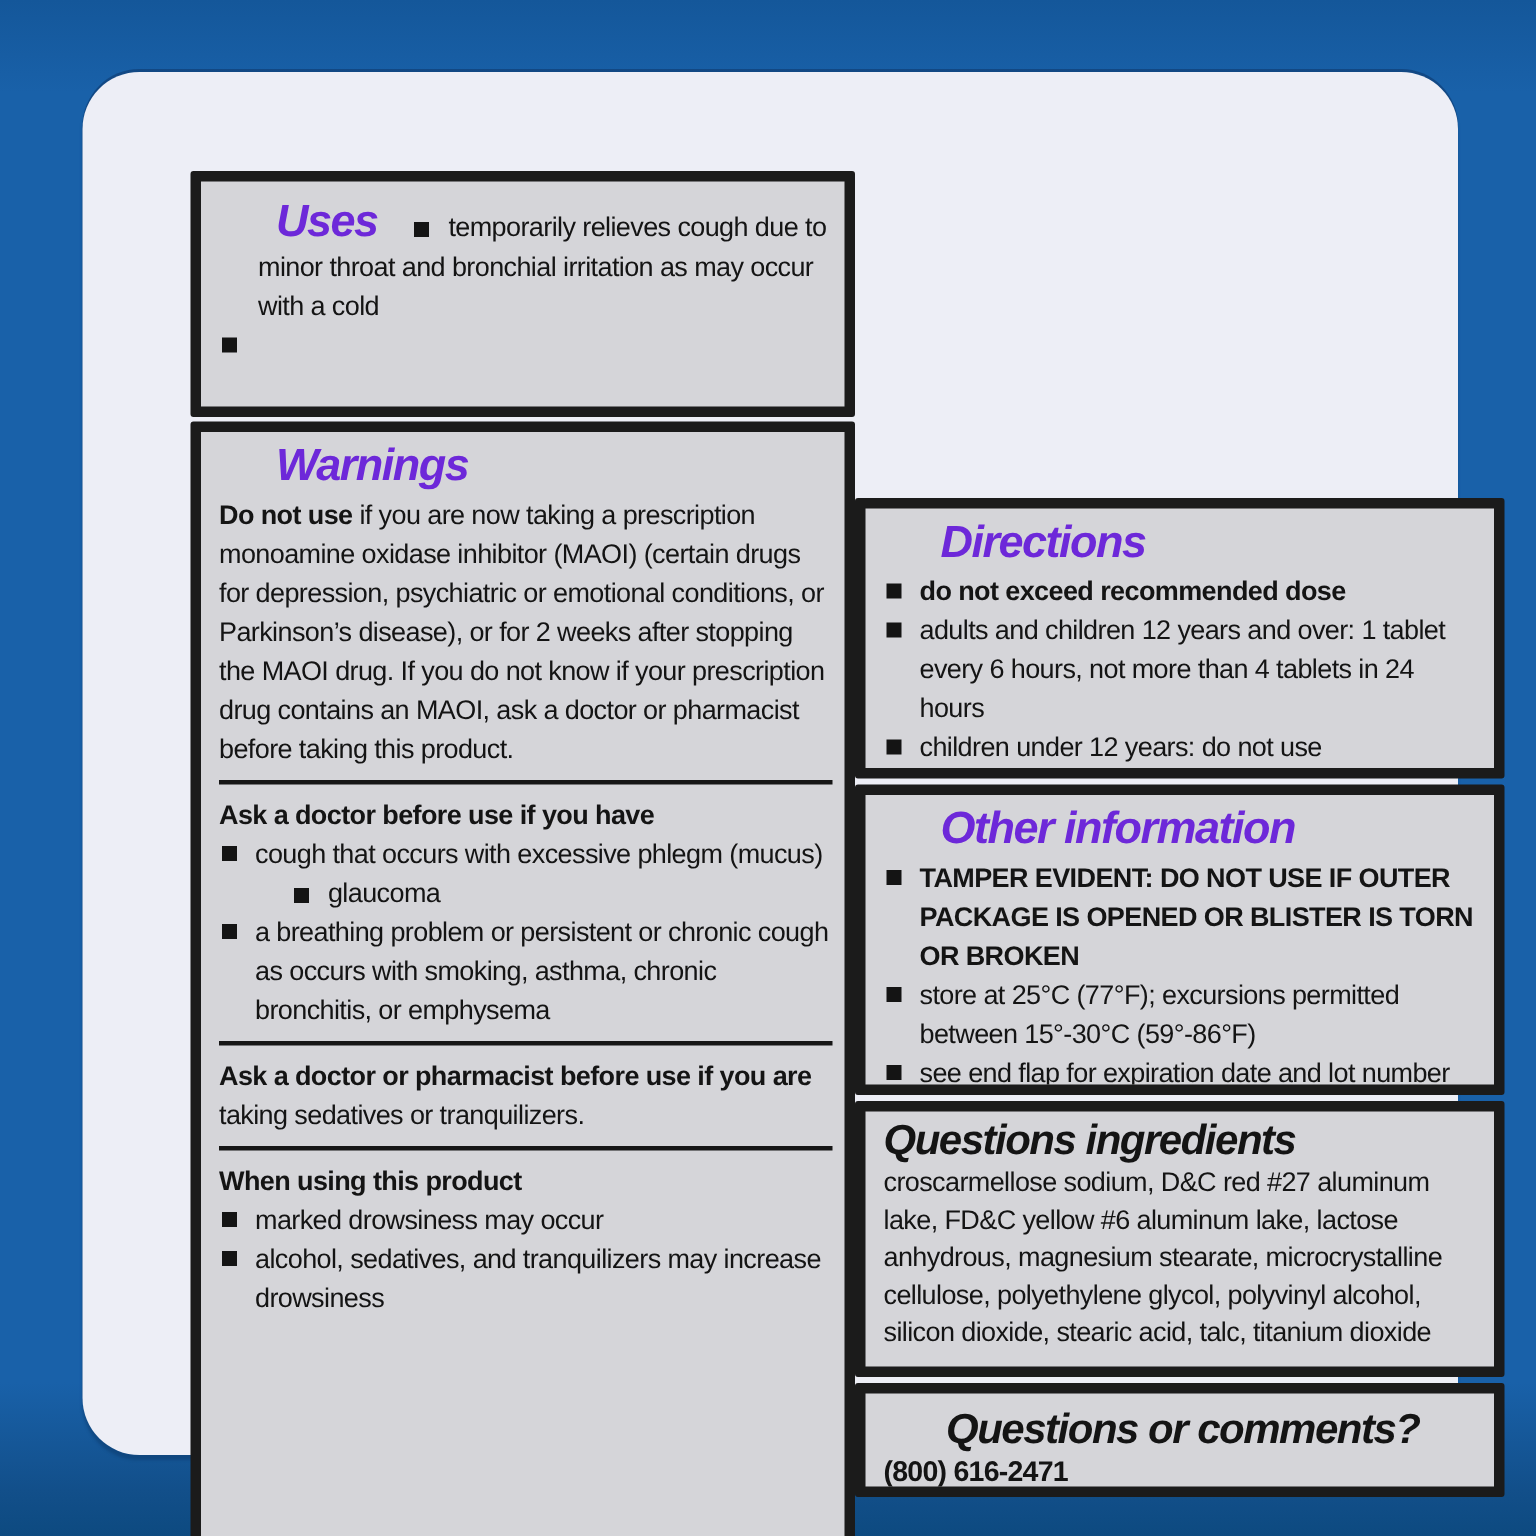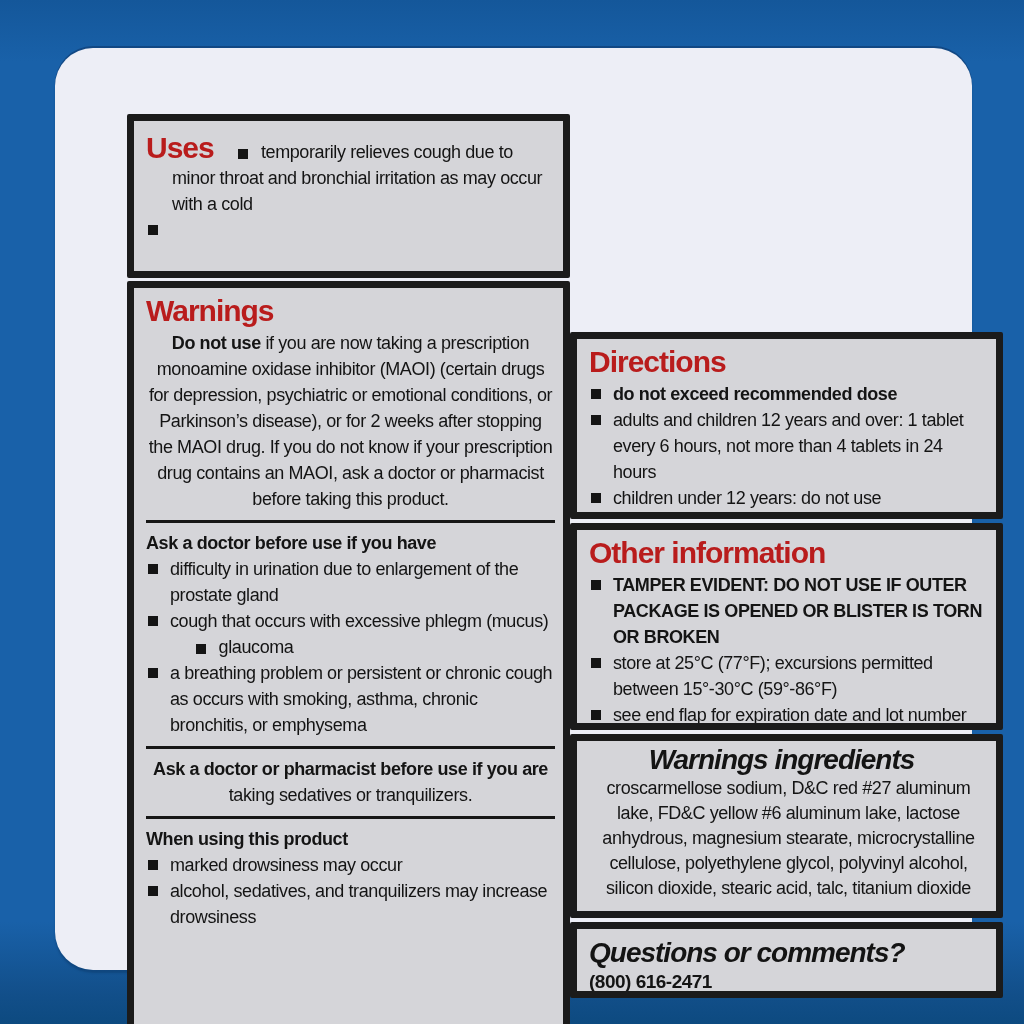--- a/index.html
+++ b/index.html
@@ -24,47 +24,47 @@
     color:#141414;font-size:18px;line-height:26px;letter-spacing:-0.4px;
     overflow:hidden;
   }
   .uses-box{left:72px;top:66px;width:443px;height:164px;padding-top:10px;}
   .warnings-box{left:72px;top:233px;width:443px;height:851px;}
   .directions-box{left:515px;top:284px;width:433px;height:187px;}
   .otherinfo-box{left:515px;top:475px;width:433px;height:207px;}
   .inactive-box{left:515px;top:686px;width:433px;height:184px;line-height:25px;}
   .questions-box{left:515px;top:874px;width:433px;height:76px;padding-top:8px;}
   .sec-title{
-    font-weight:bold;font-size:30px;line-height:34px;
-    letter-spacing:-1px;color:#b91c1c;
+    font-style:italic;font-weight:bold;font-size:30px;line-height:34px;
+    letter-spacing:-1px;color:#6d28d9;margin-left:38px;
   }
   .title-row{margin-bottom:2px;}
   .b{font-weight:bold;}
-  p.body{margin:0 0 2px 0;text-align:center;}
+  p.body{margin:0 0 2px 0;}
   .li{position:relative;padding-left:24px;margin:0;}
   .sq{
     position:absolute;left:2px;top:8px;width:10px;height:10px;background:#141414;
   }
   .inline-sq{
     position:static;display:inline-block;margin:0 8px 0 26px;vertical-align:baseline;
     transform:translateY(1px);
   }
   .first-sq{margin-left:18px;}
   .uses-first{padding-left:26px;text-indent:-26px;}
   .uses-first .sec-title{margin-right:2px;}
   .rule{border:none;border-top:3px solid #161616;margin:8px 0 7px 0;}
   .subhead{font-weight:bold;}
   .arrow{
     position:absolute;right:10px;bottom:10px;width:0;height:0;
     border-top:19px solid transparent;border-bottom:19px solid transparent;
     border-left:24px solid #121212;
   }
   .inline-title{font-style:italic;font-weight:bold;font-size:28px;letter-spacing:-1px;margin-right:14px;}
   .phone{font-weight:bold;font-size:19px;line-height:26px;letter-spacing:-0.5px;}
-  .q-title{font-style:italic;font-weight:bold;font-size:28px;line-height:32px;letter-spacing:-1px;}
+  .q-title{font-style:italic;font-weight:bold;font-size:28px;line-height:32px;letter-spacing:-1px;text-align:center;}
 </style>
 </head>
 <body>
 
 <div class="bg">
   <div class="card">
 
     <section class="box uses-box">
       <div class="uses-first">
         <span class="sec-title">Uses</span>
@@ -79,24 +79,20 @@
     <section class="box warnings-box">
       <div class="title-row">
         <span class="sec-title">Warnings</span>
       </div>
       <p class="body">
         <span class="b">Do not use</span>
         <span>if you are now taking a prescription monoamine oxidase inhibitor (MAOI) (certain drugs for depression, psychiatric or emotional conditions, or Parkinson’s disease), or for 2 weeks after stopping the MAOI drug. If you do not know if your prescription drug contains an MAOI, ask a doctor or pharmacist before taking this product.</span>
       </p>
       <hr class="rule">
       <div class="subhead">Ask a doctor before use if you have</div>
-      <div class="li">
-        <span class="sq"></span>
-        <span>difficulty in urination due to enlargement of the prostate gland</span>
-      </div>
       <div class="li">
         <span class="sq"></span>
         <span>cough that occurs with excessive phlegm (mucus)</span>
         <span class="sq inline-sq"></span>
         <span>glaucoma</span>
       </div>
       <div class="li">
         <span class="sq"></span>
         <span>a breathing problem or persistent or chronic cough as occurs with smoking, asthma, chronic bronchitis, or emphysema</span>
       </div>
@@ -149,21 +145,21 @@
         <span>store at 25°C (77°F); excursions permitted between 15°-30°C (59°-86°F)</span>
       </div>
       <div class="li">
         <span class="sq"></span>
         <span>see end flap for expiration date and lot number</span>
       </div>
     </section>
 
     <section class="box inactive-box">
       <p class="body">
-        <span class="inline-title">Warnings ingredients</span>
+        <span class="inline-title">Questions ingredients</span>
         <span>croscarmellose sodium, D&amp;C red #27 aluminum lake, FD&amp;C yellow #6 aluminum lake, lactose anhydrous, magnesium stearate, microcrystalline cellulose, polyethylene glycol, polyvinyl alcohol, silicon dioxide, stearic acid, talc, titanium dioxide</span>
       </p>
     </section>
 
     <section class="box questions-box">
       <div class="q-title">Questions or comments?</div>
       <div class="phone">(800) 616-2471</div>
     </section>
 
   </div>

